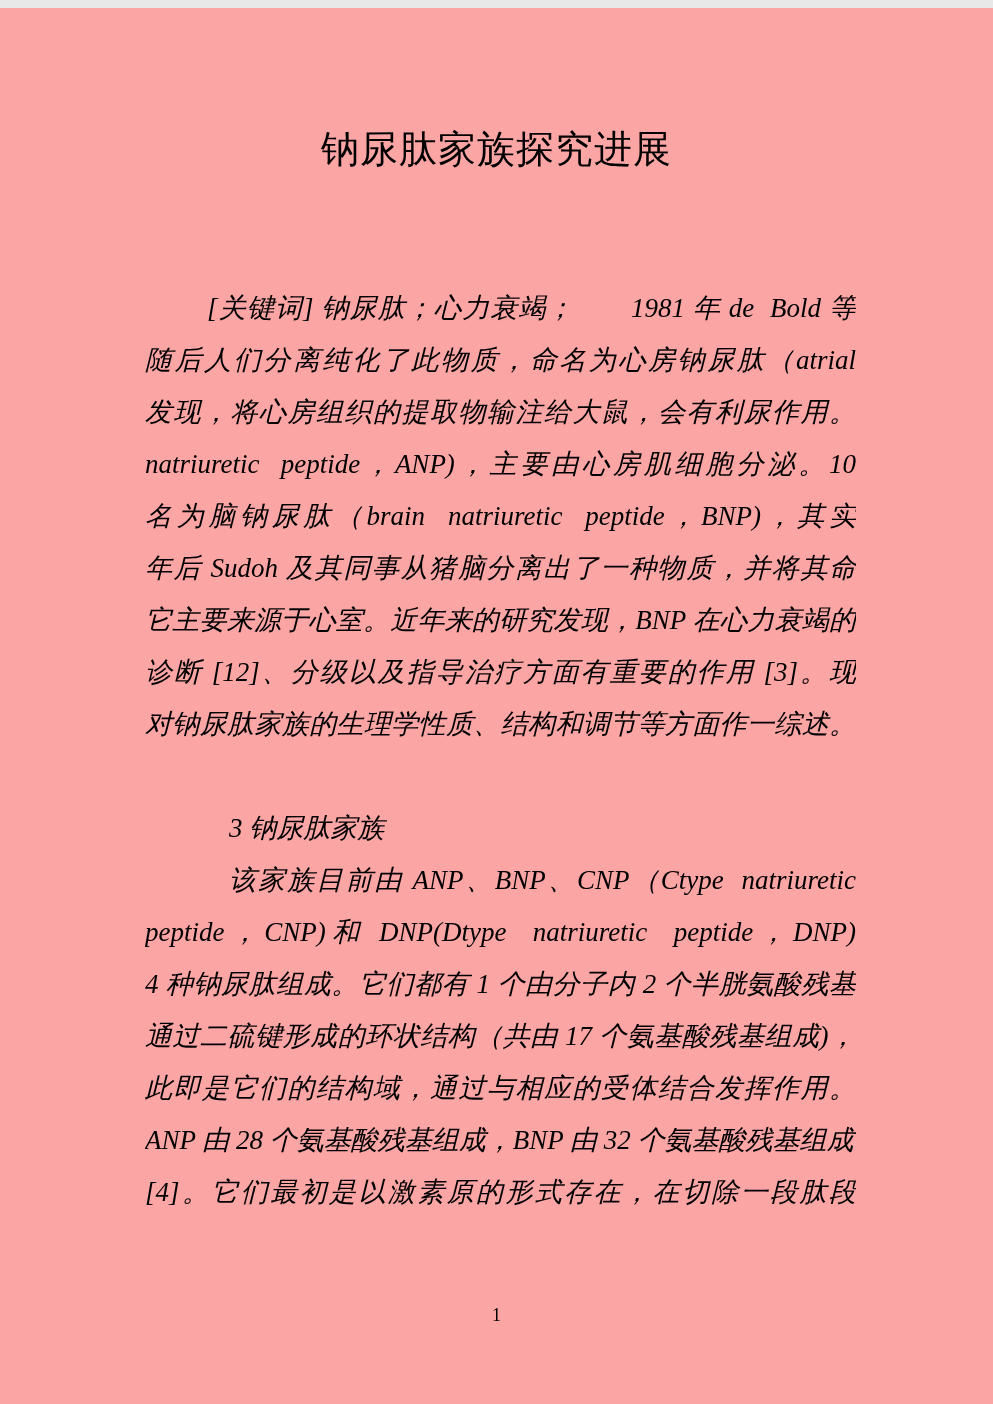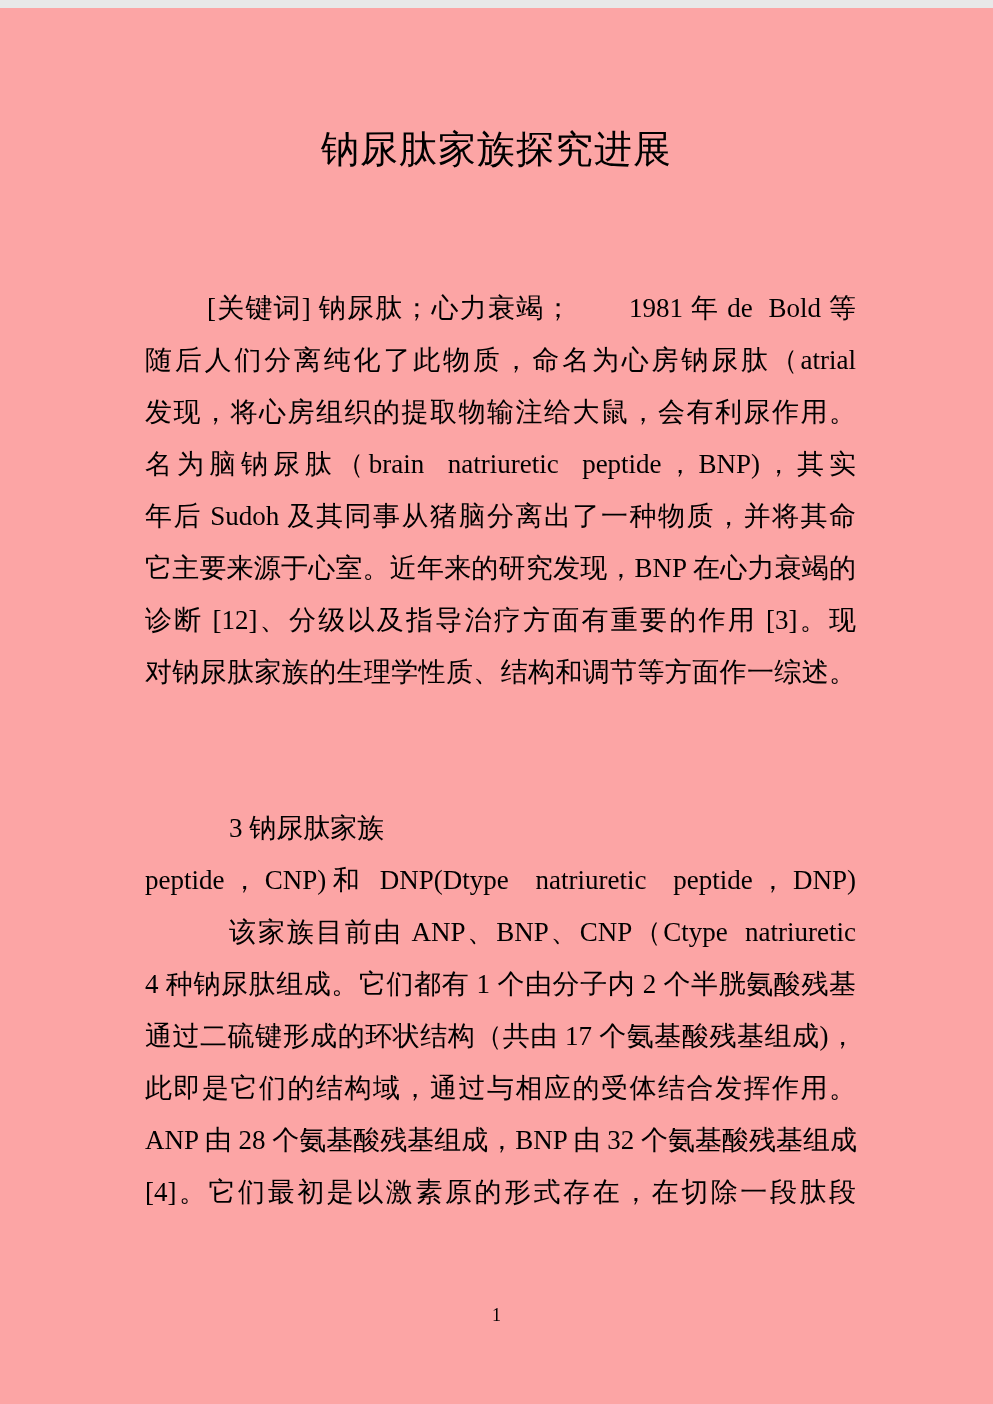--- a/index.html
+++ b/index.html
@@ -38,20 +38,21 @@
     width: 711px;
   }
   .line {
     font-size: 27px;
     line-height: 52px;
     height: 52px;
     white-space: nowrap;
     overflow: hidden;
     text-align: justify;
     text-align-last: justify;
+    font-style: italic;
   }
   .line.indent-kw { padding-left: 62px; }
   .line.indent-para { padding-left: 84px; }
   .line.heading {
     text-align: left;
     text-align-last: auto;
     padding-left: 84px;
   }
   .page-number {
     position: absolute;
@@ -67,31 +68,32 @@
 <body>
 
 <div class="page">
 
   <div class="doc-title">钠尿肽家族探究进展</div>
 
   <div class="body-col">
     <div class="line indent-kw">[关键词] 钠尿肽；心力衰竭；　　1981 年 de&nbsp; Bold 等</div>
     <div class="line">随后人们分离纯化了此物质，命名为心房钠尿肽（atrial</div>
     <div class="line">发现，将心房组织的提取物输注给大鼠，会有利尿作用。</div>
+    <div class="line">natriuretic&nbsp; peptide，ANP)，主要由心房肌细胞分泌。10</div>
     <div class="line">名为脑钠尿肽（brain&nbsp; natriuretic&nbsp; peptide，BNP)，其实</div>
     <div class="line">年后 Sudoh 及其同事从猪脑分离出了一种物质，并将其命</div>
     <div class="line">它主要来源于心室。近年来的研究发现，BNP 在心力衰竭的</div>
     <div class="line">诊断 [12]、分级以及指导治疗方面有重要的作用 [3]。现</div>
     <div class="line">对钠尿肽家族的生理学性质、结构和调节等方面作一综述。</div>
   </div>
 
   <div class="section-col">
     <div class="line heading">3 钠尿肽家族</div>
+    <div class="line indent-para">该家族目前由 ANP、BNP、CNP（Ctype&nbsp; natriuretic</div>
     <div class="line">peptide，CNP)和 DNP(Dtype&nbsp; natriuretic&nbsp; peptide，DNP)</div>
-    <div class="line indent-para">该家族目前由 ANP、BNP、CNP（Ctype&nbsp; natriuretic</div>
     <div class="line">4 种钠尿肽组成。它们都有 1 个由分子内 2 个半胱氨酸残基</div>
     <div class="line">通过二硫键形成的环状结构（共由 17 个氨基酸残基组成)，</div>
     <div class="line">此即是它们的结构域，通过与相应的受体结合发挥作用。</div>
     <div class="line">ANP 由 28 个氨基酸残基组成，BNP 由 32 个氨基酸残基组成，</div>
     <div class="line">[4]。它们最初是以激素原的形式存在，在切除一段肽段</div>
   </div>
 
   <div class="page-number">1</div>
 
 </div>

